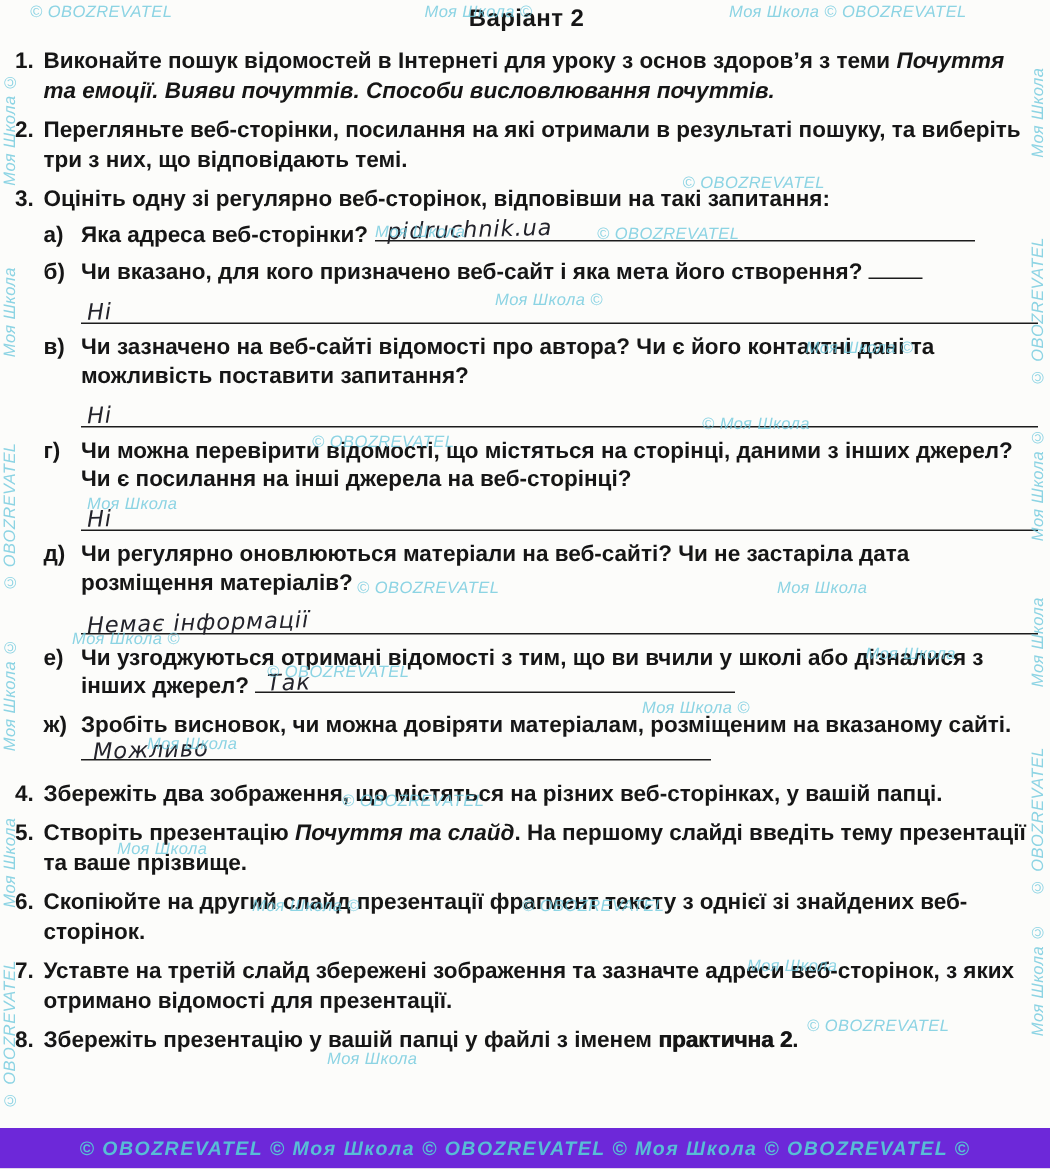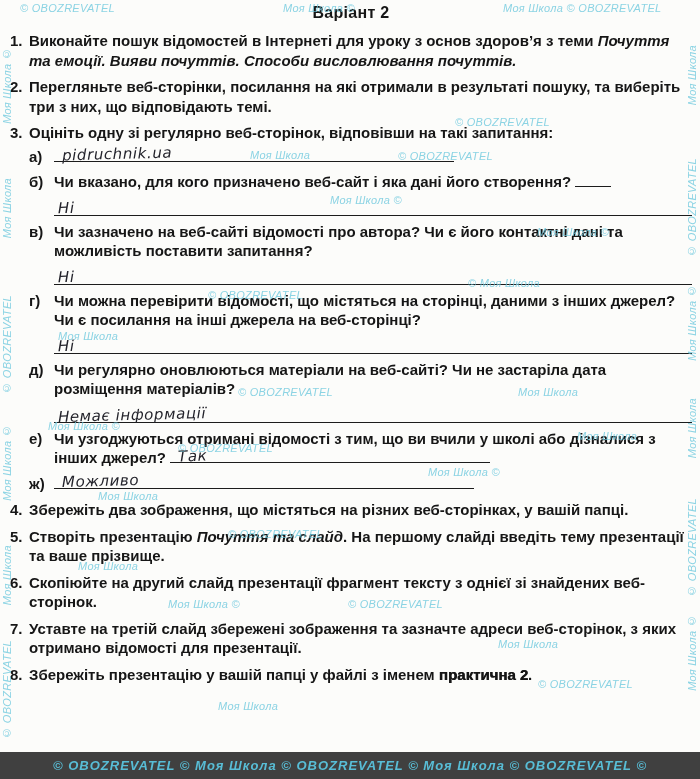--- a/index.html
+++ b/index.html
@@ -47,21 +47,21 @@
   .wm {
     position:absolute;
     font-size:11px; font-weight:normal; font-style:italic;
     color:var(--wm,#6fc9de); opacity:0.8;
     white-space:nowrap; letter-spacing:0.3px;
     mix-blend-mode:multiply;
   }
   .wm.v { writing-mode:vertical-rl; transform:rotate(180deg); }
   .bottom-bar {
     position:absolute; left:0; right:0; bottom:0; height:27px;
-    background:#404040; z-index:2;
+    background:#6d28d9; z-index:2;
     display:flex; align-items:center; justify-content:center; overflow:hidden;
   }
   .bottom-bar span {
     color:#58bdd6; font-weight:bold; font-style:italic;
     font-size:13px; white-space:nowrap; letter-spacing:1px;
   }
 </style>
 </head>
 <body>
 
@@ -81,26 +81,27 @@
     </div>
 
     <div class="task">
       <span class="num">3.</span>
       <span>Оцініть одну зі регулярно веб-сторінок, відповівши на такі запитання:</span>
 
       <div class="subs">
 
         <div class="sub">
           <span class="letter">а)</span>
+          <span>Яка адреса веб-сторінки?</span>
           <span class="inline-line w-a"><span class="hw">pidruchnik.ua</span></span>
         </div>
 
         <div class="sub">
           <span class="letter">б)</span>
-          <span>Чи вказано, для кого призначено веб-сайт і яка дані його створення?</span>
+          <span>Чи вказано, для кого призначено веб-сайт і яка мета його створення?</span>
           <span class="inline-line w-b"></span>
           <div class="answer-line">
               <span class="hw">Ні</span>
             </div>
         </div>
 
         <div class="sub">
           <span class="letter">в)</span>
           <span>Чи зазначено на веб-сайті відомості про автора? Чи є його контактні дані та можливість поставити запитання?</span>
           <div class="answer-line">
@@ -125,20 +126,21 @@
         </div>
 
         <div class="sub">
           <span class="letter">е)</span>
           <span>Чи узгоджуються отримані відомості з тим, що ви вчили у школі або дізналися з інших джерел?</span>
           <span class="inline-line w-e"><span class="hw">Так</span></span>
         </div>
 
         <div class="sub">
           <span class="letter">ж)</span>
+          <span>Зробіть висновок, чи можна довіряти матеріалам, розміщеним на вказаному сайті.</span>
           <span class="inline-line w-g"><span class="hw">Можливо</span></span>
         </div>
 
       </div>
     </div>
 
     <div class="task">
       <span class="num">4.</span>
       <span>Збережіть два зображення, що містяться на різних веб-сторінках, у вашій папці.</span>
     </div>
@@ -160,21 +162,21 @@
 
     <div class="task">
       <span class="num">8.</span>
       <span>Збережіть презентацію у вашій папці у файлі з іменем </span><span class="filename">практична 2</span><span>.</span>
     </div>
   </div>
 
   <div class="wm-layer">
       <span class="wm" style="left: 20px; top: 2px;">© OBOZREVATEL</span>
       <span class="wm" style="left: 283px; top: 2px;">Моя Школа ©</span>
-      <span class="wm" style="left: 503px; top: 2px;">Моя Школа © OBOZREVATEL</span>
+      <span class="wm" style="left: 486px; top: 2px;">Моя Школа © OBOZREVATEL</span>
       <span class="wm v" style="left: 1px; top: 48px;">Моя Школа ©</span>
       <span class="wm v" style="left: 1px; top: 178px;">Моя Школа</span>
       <span class="wm v" style="left: 1px; top: 295px;">© OBOZREVATEL</span>
       <span class="wm v" style="left: 1px; top: 425px;">Моя Школа ©</span>
       <span class="wm v" style="left: 1px; top: 545px;">Моя Школа</span>
       <span class="wm v" style="left: 1px; top: 640px;">© OBOZREVATEL</span>
       <span class="wm v" style="left: 686px; top: 45px;">Моя Школа</span>
       <span class="wm v" style="left: 686px; top: 158px;">© OBOZREVATEL</span>
       <span class="wm v" style="left: 686px; top: 285px;">Моя Школа ©</span>
       <span class="wm v" style="left: 686px; top: 398px;">Моя Школа</span>

